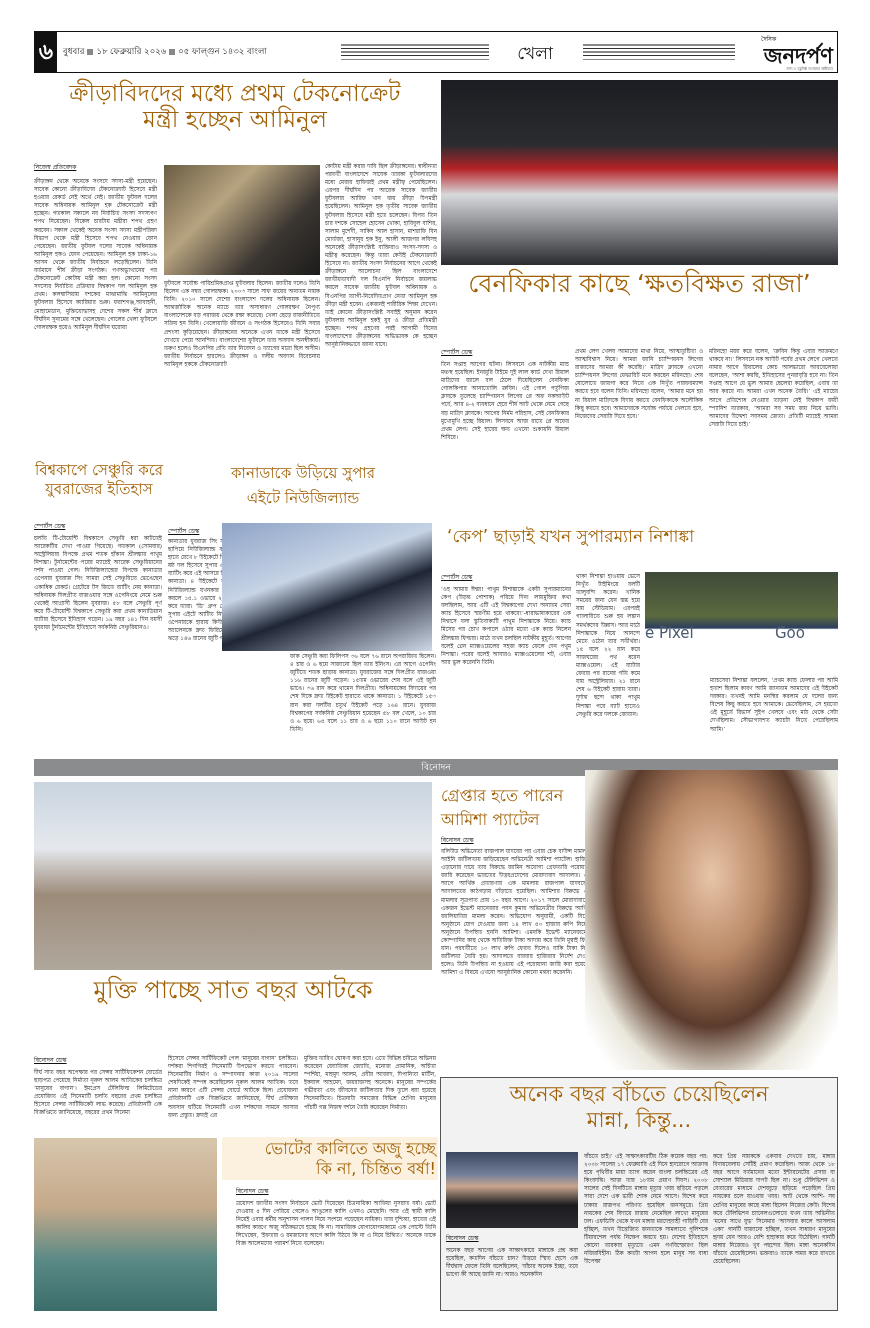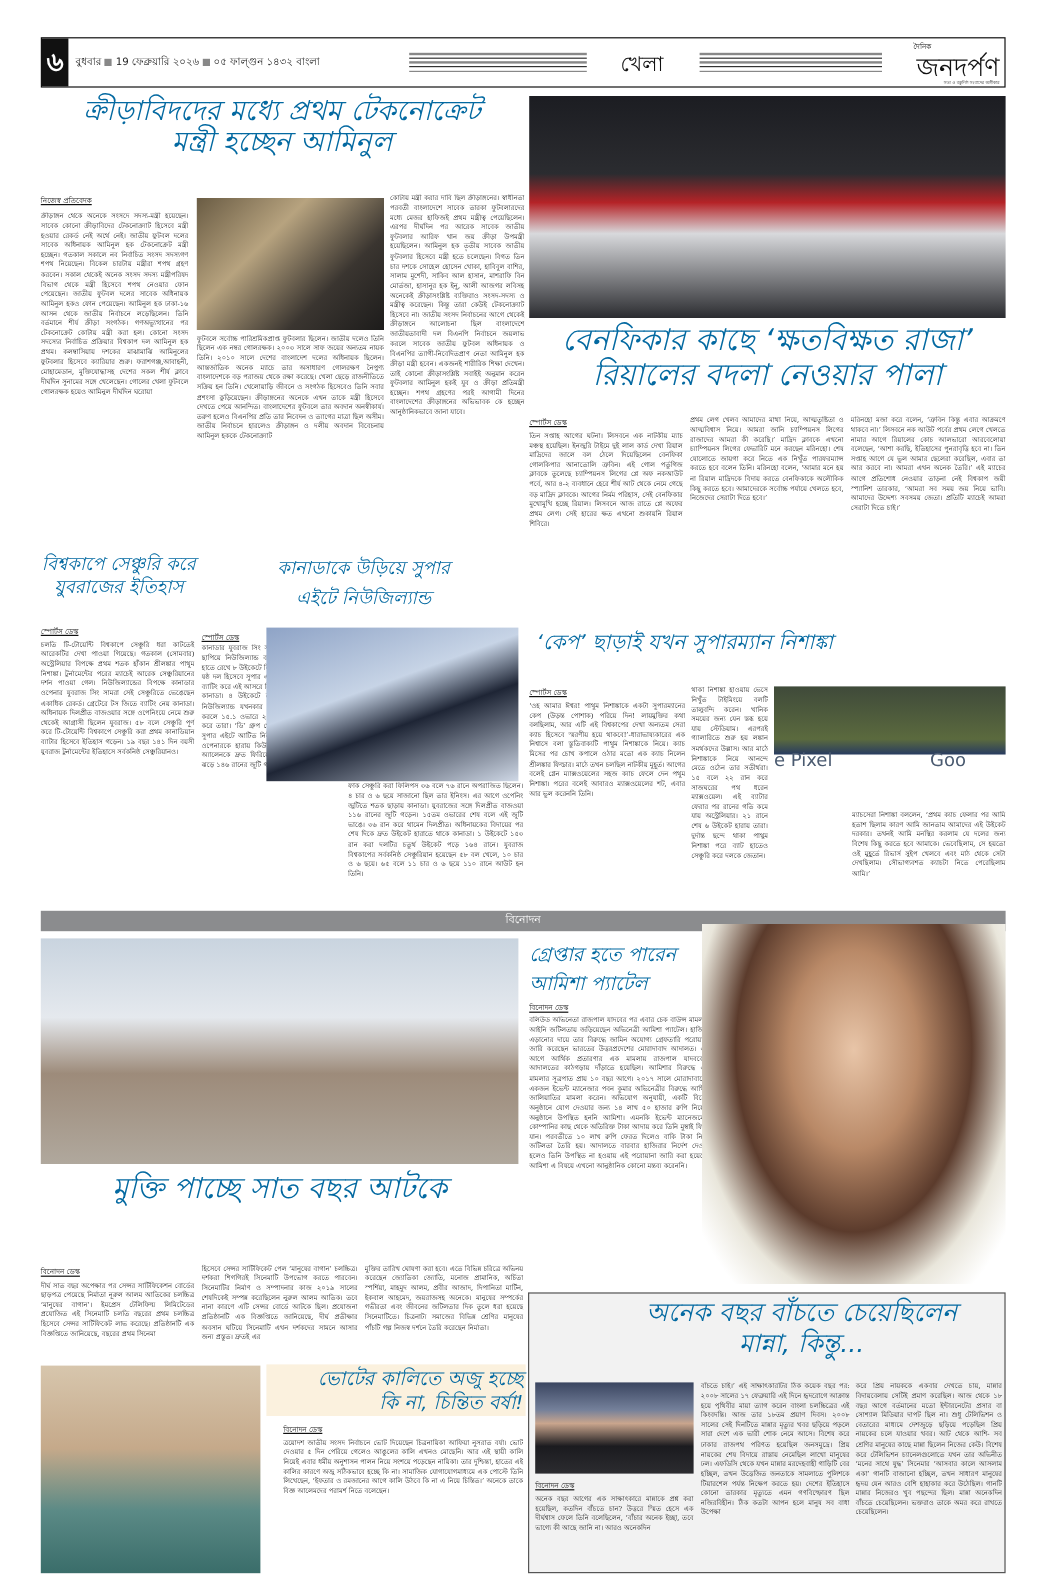--- a/index.html
+++ b/index.html
@@ -2,34 +2,34 @@
 <html><head>
 <meta charset="utf-8">
 <style>
   * { box-sizing: border-box; margin: 0; padding: 0; }
   html, body { width: 870px; height: 1328px; background: #fff; overflow: hidden; }
   body { font-family: "DejaVu Sans", sans-serif; color: #111; position: relative; }
 
   .abs { position: absolute; }
   .body-text { font-family: "DejaVu Serif", serif; font-size: 5.6px; line-height: 8.1px; color: #222; text-align: justify; overflow: hidden; }
   .byline { font-family: "DejaVu Sans", sans-serif; font-size: 6px; color: #111; text-decoration: underline; }
-  .headline { font-family: "DejaVu Sans", sans-serif; color: #0369a1; text-align: center; font-weight: normal; line-height: 1.15; font-style: italic; }
+  .headline { font-family: "DejaVu Sans", sans-serif; color: #a16207; text-align: center; font-weight: normal; line-height: 1.15; }
 
   
   #masthead { left: 34px; top: 31px; width: 804px; height: 42px; border: 1px solid #111; background: #fff; }
   #page-no { left: 0; top: 0; width: 22px; height: 40px; background: #111; color: #fff; font-size: 22px; display: flex; align-items: center; justify-content: center; font-weight: bold; }
   #date-line { left: 28px; top: 13px; font-size: 8.5px; color: #222; white-space: nowrap; }
   .sq { display: inline-block; width: 6px; height: 6px; background: #888; margin: 0 3px; vertical-align: middle; }
   .rule-block { top: 12px; height: 16px; display: flex; flex-direction: column; justify-content: space-between; }
   .rule-block span { display: block; height: 1.5px; background: #333; }
   .rule-block span:nth-child(odd) { background: #888; }
   #section-name { left: 470px; top: 8px; font-size: 17px; width: 60px; text-align: center; }
   #logo { right: 4px; top: 0; width: 90px; height: 40px; text-align: right; }
   #logo .small { font-size: 6px; display: block; text-align: left; padding-left: 18px; padding-top: 2px; }
-  #logo .big { font-size: 21px; font-weight: normal; color: #111; line-height: 22px; display: block; }
+  #logo .big { font-size: 21px; font-weight: bold; color: #111; line-height: 22px; display: block; }
   #logo .tag { font-size: 3.5px; color: #333; display: block; }
 
   
   .photo { overflow: hidden; }
   .ph-aminul { background: linear-gradient(135deg,#6a5c44 0%,#b7a37f 35%,#3a3530 70%,#1d1c1b 100%); }
   .ph-football { background: linear-gradient(180deg,#1c1d22 0%,#2b2c30 35%,#b52327 48%,#d8d9dc 62%,#2b2c30 100%); }
   .ph-cricket { background: linear-gradient(160deg,#8ea3c6 0%,#c7d4e6 40%,#1e2535 60%,#cfd8e6 100%); }
   .ph-catch { background: linear-gradient(180deg,#3f4a3a 0%,#5b6a3e 55%,#2b3e5e 70%,#fff 72%); }
   .ph-movie { background: linear-gradient(180deg,#c9d4df 0%,#e5e9ee 35%,#9d8b7a 60%,#b0a89d 100%); }
   .ph-amisha { background: radial-gradient(ellipse at 50% 35%,#e8c5a8 0%,#b98967 30%,#5b3b2c 55%,#e9e6db 75%,#fff 90%); }
@@ -43,21 +43,21 @@
 
   #manna-box { left: 440px; top: 1077px; width: 398px; height: 234px; border: 1px solid #555; background: #f2f2f2; }
   #barsha-head-bg { left: 222px; top: 1137px; width: 216px; height: 43px; background: #fbf1de; }
 </style>
 </head>
 <body>
 
 <div id="masthead" class="abs">
   <div id="page-no" class="abs">৬</div>
   <div id="date-line" class="abs">
-    <span>বুধবার</span><span class="sq"></span><span>19 ফেব্রুয়ারি ২০২৬</span><span class="sq"></span><span>০৫ ফাল্গুন ১৪৩২ বাংলা</span>
+    <span>বুধবার</span><span class="sq"></span><span>১৮ ফেব্রুয়ারি ২০২৬</span><span class="sq"></span><span>০৫ ফাল্গুন ১৪৩২ বাংলা</span>
   </div>
   <div class="abs rule-block" style="left:306px;width:148px;">
       <span></span>
       <span></span>
       <span></span>
       <span></span>
       <span></span>
     </div>
   <div id="section-name" class="abs">খেলা</div>
   <div class="abs rule-block" style="left:548px;width:152px;">
@@ -80,21 +80,20 @@
 </div>
 <div class="abs byline" style="left:34px;top:162px;">নিজেস্ব প্রতিবেদক</div>
 <div class="abs body-text" style="left:34px;top:177px;width:123px;height:235px;">ক্রীড়াঙ্গন থেকে অনেকে সংসদে সদস্য-মন্ত্রী হয়েছেন। সাবেক কোনো ক্রীড়াবিদের টেকনোক্র্যাট হিসেবে মন্ত্রী হওয়ার রেকর্ড নেই অর্থে নেই। জাতীয় ফুটবল দলের সাবেক অধিনায়ক আমিনুল হক টেকনোক্রেট মন্ত্রী হচ্ছেন। গতকাল সকালে নব নির্বাচিত সংসদ সদস্যগণ শপথ নিয়েছেন। বিকেল চারটায় মন্ত্রীরা শপথ গ্রহণ করবেন। সকাল থেকেই অনেক সংসদ সদস্য মন্ত্রীপরিষদ বিভাগ থেকে মন্ত্রী হিসেবে শপথ নেওয়ার ফোন পেয়েছেন। জাতীয় ফুটবল দলের সাবেক অধিনায়ক আমিনুল হকও ফোন পেয়েছেন। আমিনুল হক ঢাকা-১৬ আসন থেকে জাতীয় নির্বাচনে লড়েছিলেন। তিনি বর্তমানে শীর্ষ ক্রীড়া সংগঠক। গণঅভ্যুত্থানের পর টেকনোক্রেট কোটায় মন্ত্রী করা হল। কোনো সংসদ সদস্যের নির্বাচিত প্রক্রিয়ার বিশ্বকাপ দল আমিনুল হক প্রথম। কলম্বাসিয়ায় দশকের মাঝামাঝি আমিনুলের ফুটবলার হিসেবে ক্যারিয়ার শুরু। ফরাশগঞ্জ,আবাহনী, মোহামেডান, মুক্তিযোদ্ধাসহ দেশের সকল শীর্ষ ক্লাবে দীর্ঘদিন সুনামের সঙ্গে খেলেছেন। গোলের খেলা ফুটবলে গোলরক্ষক হয়েও আমিনুল দীর্ঘদিন ঘরোয়া</div>
 <div class="abs photo ph-aminul" style="left:164px;top:165px;width:156px;height:110px;"></div>
 <div class="abs body-text" style="left:164px;top:279px;width:156px;height:133px;">ফুটবলে সর্বোচ্চ পারিশ্রমিকপ্রাপ্ত ফুটবলার ছিলেন। জাতীয় দলেও তিনি ছিলেন এক নম্বর গোলরক্ষক। ২০০৩ সালে সাফ জয়ের অন্যতম নায়ক তিনি। ২০১০ সালে দেশের বাংলাদেশ দলের অধিনায়ক ছিলেন। আন্তর্জাতিক অনেক ম্যাচে তার অসাধারণ গোলরক্ষণ নৈপুণ্য বাংলাদেশকে বড় পরাজয় থেকে রক্ষা করেছে। খেলা ছেড়ে রাজনীতিতে সক্রিয় হন তিনি। খেলোয়াড়ি জীবনে ও সংগঠক হিসেবেও তিনি সবার প্রশংসা কুড়িয়েছেন। ক্রীড়াঙ্গনের অনেকে এখন তাকে মন্ত্রী হিসেবে দেখতে পেয়ে আনন্দিত। বাংলাদেশের ফুটবলে তার অবদান অনস্বীকার্য। তরুণ হলেও বিএনপির প্রতি তার নিবেদন ও ত্যাগের মাত্রা ছিল অসীম। জাতীয় নির্বাচনে হারলেও ক্রীড়াঙ্গন ও দলীয় অবদান বিবেচনায় আমিনুল হককে টেকনোক্র্যাট</div>
 <div class="abs body-text" style="left:325px;top:162px;width:112px;height:250px;">কোটায় মন্ত্রী করার দাবি ছিল ক্রীড়াঙ্গনের। স্বাধীনতা পরবর্তী বাংলাদেশে সাবেক তারকা ফুটবলারদের মধ্যে মেজর হাফিজই প্রথম মন্ত্রীত্ব পেয়েছিলেন। এরপর দীর্ঘদিন পর আরেক সাবেক জাতীয় ফুটবলার আরিফ খান জয় ক্রীড়া উপমন্ত্রী হয়েছিলেন। আমিনুল হক তৃতীয় সাবেক জাতীয় ফুটবলার হিসেবে মন্ত্রী হতে চলেছেন। বিগত তিন চার দশকে সোহেল হোসেন খোকা, হাবিবুল বাশির, সালাম মুর্শেদী, সাকিব আল হাসান, মাশরাফি বিন মোর্তজা, হাসানুর হক ইনু, আলী আজগর লবিসহ অনেকেই ক্রীড়াসংশ্লিষ্ট ব্যক্তিরাও সংসদ-সদস্য ও মন্ত্রীত্ব করেছেন। কিন্তু তারা কেউই টেকনোক্র্যাট হিসেবে না। জাতীয় সংসদ নির্বাচনের আগে থেকেই ক্রীড়াঙ্গনে আলোচনা ছিল বাংলাদেশে জাতীয়তাবাদী দল বিএনপি নির্বাচনে জয়লাভ করলে সাবেক জাতীয় ফুটবল অধিনায়ক ও বিএনপির ত্যাগী-নিবেদিতপ্রাণ নেতা আমিনুল হক ক্রীড়া মন্ত্রী হবেন। একজনই শারীরিক শিক্ষা দেখেন। তাই কোনো ক্রীড়াসংশ্লিষ্ট সবাইই অনুমান করেন ফুটবলার আমিনুল হকই যুব ও ক্রীড়া প্রতিমন্ত্রী হচ্ছেন। শপথ গ্রহণের পরই আগামী দিনের বাংলাদেশের ক্রীড়াঙ্গনের অভিভাবক কে হচ্ছেন আনুষ্ঠানিকভাবে জানা যাবে।</div>
 
 <div class="abs photo ph-football" style="left:441px;top:80px;width:397px;height:185px;"></div>
 <div class="abs headline" style="left:441px;top:270px;width:397px;font-size:25px;">
   <div>বেনফিকার কাছে ‘ক্ষতবিক্ষত রাজা’</div>
-  <div>রিয়ালের বদলা নেওয়ার পালা</div>
 </div>
 <div class="abs byline" style="left:441px;top:347px;">স্পোর্টস ডেস্ক</div>
 <div class="abs body-text" style="left:441px;top:360px;width:128px;height:160px;">তিন সপ্তাহ আগের ঘটনা। লিসবনে এক নাটকীয় ম্যাচ মঞ্চস্থ হয়েছিল। ইনজুরি টাইমে দুই লাল কার্ড দেখা রিয়াল মাদ্রিদের জালে বল ঠেলে দিয়েছিলেন বেনফিকা গোলকিপার আনাতোলি ত্রুবিন। এই গোল পর্তুগিজ ক্লাবকে তুলেছে চ্যাম্পিয়নস লিগের প্লে অফ নকআউট পর্বে, আর ৪-২ ব্যবধানে হেরে শীর্ষ আট থেকে নেমে গেছে বড় মাদ্রিদ ক্লাবকে। আগের নির্মম পরিহাস, সেই বেনফিকার মুখোমুখি হচ্ছে রিয়াল। লিসবনে আজ রাতে প্লে অফের প্রথম লেগ। সেই হারের ক্ষত এখনো শুকায়নি রিয়াল শিবিরে।</div>
 <div class="abs body-text" style="left:575px;top:347px;width:128px;height:173px;">প্রথম লেগ খেলব আমাদের মাথা নিয়ে, আত্মতুষ্টিতা ও আত্মবিশ্বাস নিয়ে। আমরা জানি চ্যাম্পিয়নস লিগের রাজাদের আমরা কী করেছি।’ মাদ্রিদ ক্লাবকে এখনো চ্যাম্পিয়নস লিগের ফেভারিট মনে করছেন মরিনহো। শেষ ষোলোতে জায়গা করে নিতে এক নিখুঁত পারফরম্যান্স করতে হবে বলেন তিনি। মরিনহো বলেন, ‘আমার মনে হয় না রিয়াল মাদ্রিদকে বিদায় করতে বেনফিকাকে অলৌকিক কিছু করতে হবে। আমাদেরকে সর্বোচ্চ পর্যায়ে খেলতে হবে, নিজেদের সেরাটা দিতে হবে।’</div>
 <div class="abs body-text" style="left:709px;top:347px;width:129px;height:173px;">মরিনহো মজা করে বলেন, ‘ত্রুবিন কিন্তু এবার আক্রমণে থাকবে না।’ লিসবনে নক আউট পর্বের প্রথম লেগে খেলতে নামার আগে রিয়ালের কোচ আলভারো আরবেলোয়া বলেছেন, ‘আশা করছি, ইতিহাসের পুনরাবৃত্তি হবে না। তিন সপ্তাহ আগে যে ভুল আমার ছেলেরা করেছিল, এবার তা আর করবে না। আমরা এখন অনেক তৈরি।’ এই ম্যাচের আগে প্রতিশোধ নেওয়ার তাড়না নেই বিশ্বকাপ জয়ী স্প্যানিশ তারকার, ‘আমরা সব সময় জয় নিয়ে ভাবি। আমাদের উদ্দেশ্য সবসময় জেতা। প্রতিটি ম্যাচেই আমরা সেরাটা দিতে চাই।’</div>
 
 <div class="abs headline" style="left:34px;top:461px;width:130px;font-size:15px;line-height:19px;">বিশ্বকাপে সেঞ্চুরি করে যুবরাজের ইতিহাস</div>
 <div class="abs byline" style="left:34px;top:521px;">স্পোর্টস ডেস্ক</div>
 <div class="abs body-text" style="left:34px;top:534px;width:128px;height:218px;">চলতি টি-টোয়েন্টি বিশ্বকাপে সেঞ্চুরি ধরা কাটতেই আরেকটির দেখা পাওয়া গিয়েছে। গতকাল (সোমবার) অস্ট্রেলিয়ার বিপক্ষে প্রথম শতক হাঁকান শ্রীলঙ্কার পাথুম নিশাঙ্কা। টুর্নামেন্টের পরের ম্যাচেই আরেক সেঞ্চুরিয়ানের দর্শন পাওয়া গেল। নিউজিল্যান্ডের বিপক্ষে কানাডার ওপেনার যুবরাজ সিং সামরা সেই সেঞ্চুরিতে ভেঙেছেন একাধিক রেকর্ড। গ্রেটেরে টস জিতে ব্যাটিং নেয় কানাডা। অধিনায়ক দিলপ্রীত বাজওয়ার সঙ্গে ওপেনিংয়ে নেমে শুরু থেকেই আগ্রাসী ছিলেন যুবরাজ। ৫৮ বলে সেঞ্চুরি পূর্ণ করে টি-টোয়েন্টি বিশ্বকাপে সেঞ্চুরি করা প্রথম কানাডিয়ান ব্যাটার হিসেবে ইতিহাস গড়েন। ১৯ বছর ১৪১ দিন বয়সী যুবরাজ টুর্নামেন্টের ইতিহাসে সর্বকনিষ্ঠ সেঞ্চুরিয়ানও।</div>
 
@@ -139,21 +138,21 @@
 <div class="abs photo ph-barsha" style="left:34px;top:1138px;width:183px;height:173px;"></div>
 <div id="barsha-head-bg" class="abs"></div>
 <div class="abs headline" style="left:222px;top:1139px;width:214px;font-size:16px;line-height:20px;text-align:right;padding-left:40px;">
   <div>ভোটের কালিতে অজু হচ্ছে</div>
   <div>কি না, চিন্তিত বর্ষা!</div>
 </div>
 <div class="abs byline" style="left:236px;top:1186px;">বিনোদন ডেস্ক</div>
 <div class="abs body-text" style="left:236px;top:1199px;width:200px;height:112px;">ত্রয়োদশ জাতীয় সংসদ নির্বাচনে ভোট দিয়েছেন চিত্রনায়িকা আফিয়া নুসরাত বর্ষা। ভোট দেওয়ার ৫ দিন পেরিয়ে গেলেও আঙুলের কালি এখনও মোছেনি। আর এই স্থায়ী কালি নিয়েই এবার ধর্মীয় অনুশাসন পালন নিয়ে সংশয়ে পড়েছেন নায়িকা। তার দুশ্চিন্তা, হাতের এই কালির কারণে অজু সঠিকভাবে হচ্ছে কি না। সামাজিক যোগাযোগমাধ্যমে এক পোস্টে তিনি লিখেছেন, ‘ইফতার ও রমজানের আগে কালি উঠবে কি না এ নিয়ে চিন্তিত।’ অনেকে তাকে বিজ্ঞ আলেমদের পরামর্শ নিতে বলেছেন।</div>
 
 <div id="manna-box" class="abs"></div>
-<div class="abs headline" style="left:442px;top:1081px;width:394px;font-size:21px;line-height:26px;margin-left:29px;">
+<div class="abs headline" style="left:442px;top:1081px;width:394px;font-size:21px;line-height:26px;">
   <div>অনেক বছর বাঁচতে চেয়েছিলেন</div>
   <div>মান্না, কিন্তু...</div>
 </div>
 <div class="abs photo ph-manna" style="left:446px;top:1152px;width:132px;height:76px;"></div>
 <div class="abs byline" style="left:446px;top:1233px;">বিনোদন ডেস্ক</div>
 <div class="abs body-text" style="left:446px;top:1246px;width:132px;height:60px;">অনেক বছর আগের এক সাক্ষাৎকারে মান্নাকে প্রশ্ন করা হয়েছিল, কতদিন বাঁচতে চান? উত্তরে স্মিত হেসে এক দীর্ঘশ্বাস ফেলে তিনি বলেছিলেন, ‘বাঁচার অনেক ইচ্ছা, তবে ভাগ্যে কী আছে জানি না। আরও অনেকদিন</div>
 <div class="abs body-text" style="left:584px;top:1152px;width:124px;height:155px;">বাঁচতে চাই।’ এই সাক্ষাৎকারটির ঠিক কয়েক বছর পর: ২০০৮ সালের ১৭ ফেব্রুয়ারি এই দিনে হৃদরোগে আক্রান্ত হয়ে পৃথিবীর মায়া ত্যাগ করেন বাংলা চলচ্চিত্রের এই কিংবদন্তি। আজ তার ১৮তম প্রয়াণ দিবস। ২০০৮ সালের সেই দিনটিতে মান্নার মৃত্যুর খবর ছড়িয়ে পড়লে সারা দেশে এক ভারী শোক নেমে আসে। বিশেষ করে ঢাকার রাজপথ পরিণত হয়েছিল জনসমুদ্রে। প্রিয় নায়কের শেষ বিদায়ে রাস্তায় নেমেছিল লাখো মানুষের ঢল। এফডিসি থেকে যখন মান্নার মরদেহবাহী গাড়িটি বের হচ্ছিল, তখন উত্তেজিত জনতাকে সামলাতে পুলিশকে টিয়ারশেল পর্যন্ত নিক্ষেপ করতে হয়। দেশের ইতিহাসে কোনো তারকার মৃত্যুতে এমন গণবিস্ফোরণ ছিল নজিরবিহীন। ঠিক কতটা আপন হলে মানুষ সব বাধা উপেক্ষা</div>
 <div class="abs body-text" style="left:713px;top:1152px;width:122px;height:155px;">করে প্রিয় নায়ককে একবার দেখতে চায়, মান্নার বিদায়বেলায় সেটিই প্রমাণ করেছিল। আজ থেকে ১৮ বছর আগে বর্তমানের মতো ইন্টারনেটের প্রসার বা সোশ্যাল মিডিয়ার দাপট ছিল না। শুধু টেলিভিশন ও বেতারের মাধ্যমে দেশজুড়ে ছড়িয়ে পড়েছিল প্রিয় নায়কের চলে যাওয়ার খবর। আট থেকে আশি- সব শ্রেণির মানুষের কাছে মান্না ছিলেন নিজের কেউ। বিশেষ করে টেলিভিশন চ্যানেলগুলোতে যখন তার অভিনীত ‘মনের সাথে যুদ্ধ’ সিনেমার ‘আসবার কালে আসলাম একা’ গানটি বাজানো হচ্ছিল, তখন সাধারণ মানুষের হৃদয় যেন আরও বেশি হাহাকার করে উঠেছিল। গানটি মান্নার নিজেরও খুব পছন্দের ছিল। মান্না অনেকদিন বাঁচতে চেয়েছিলেন। ভক্তরাও তাকে অমর করে রাখতে চেয়েছিলেন।</div>
 
 </body></html>

